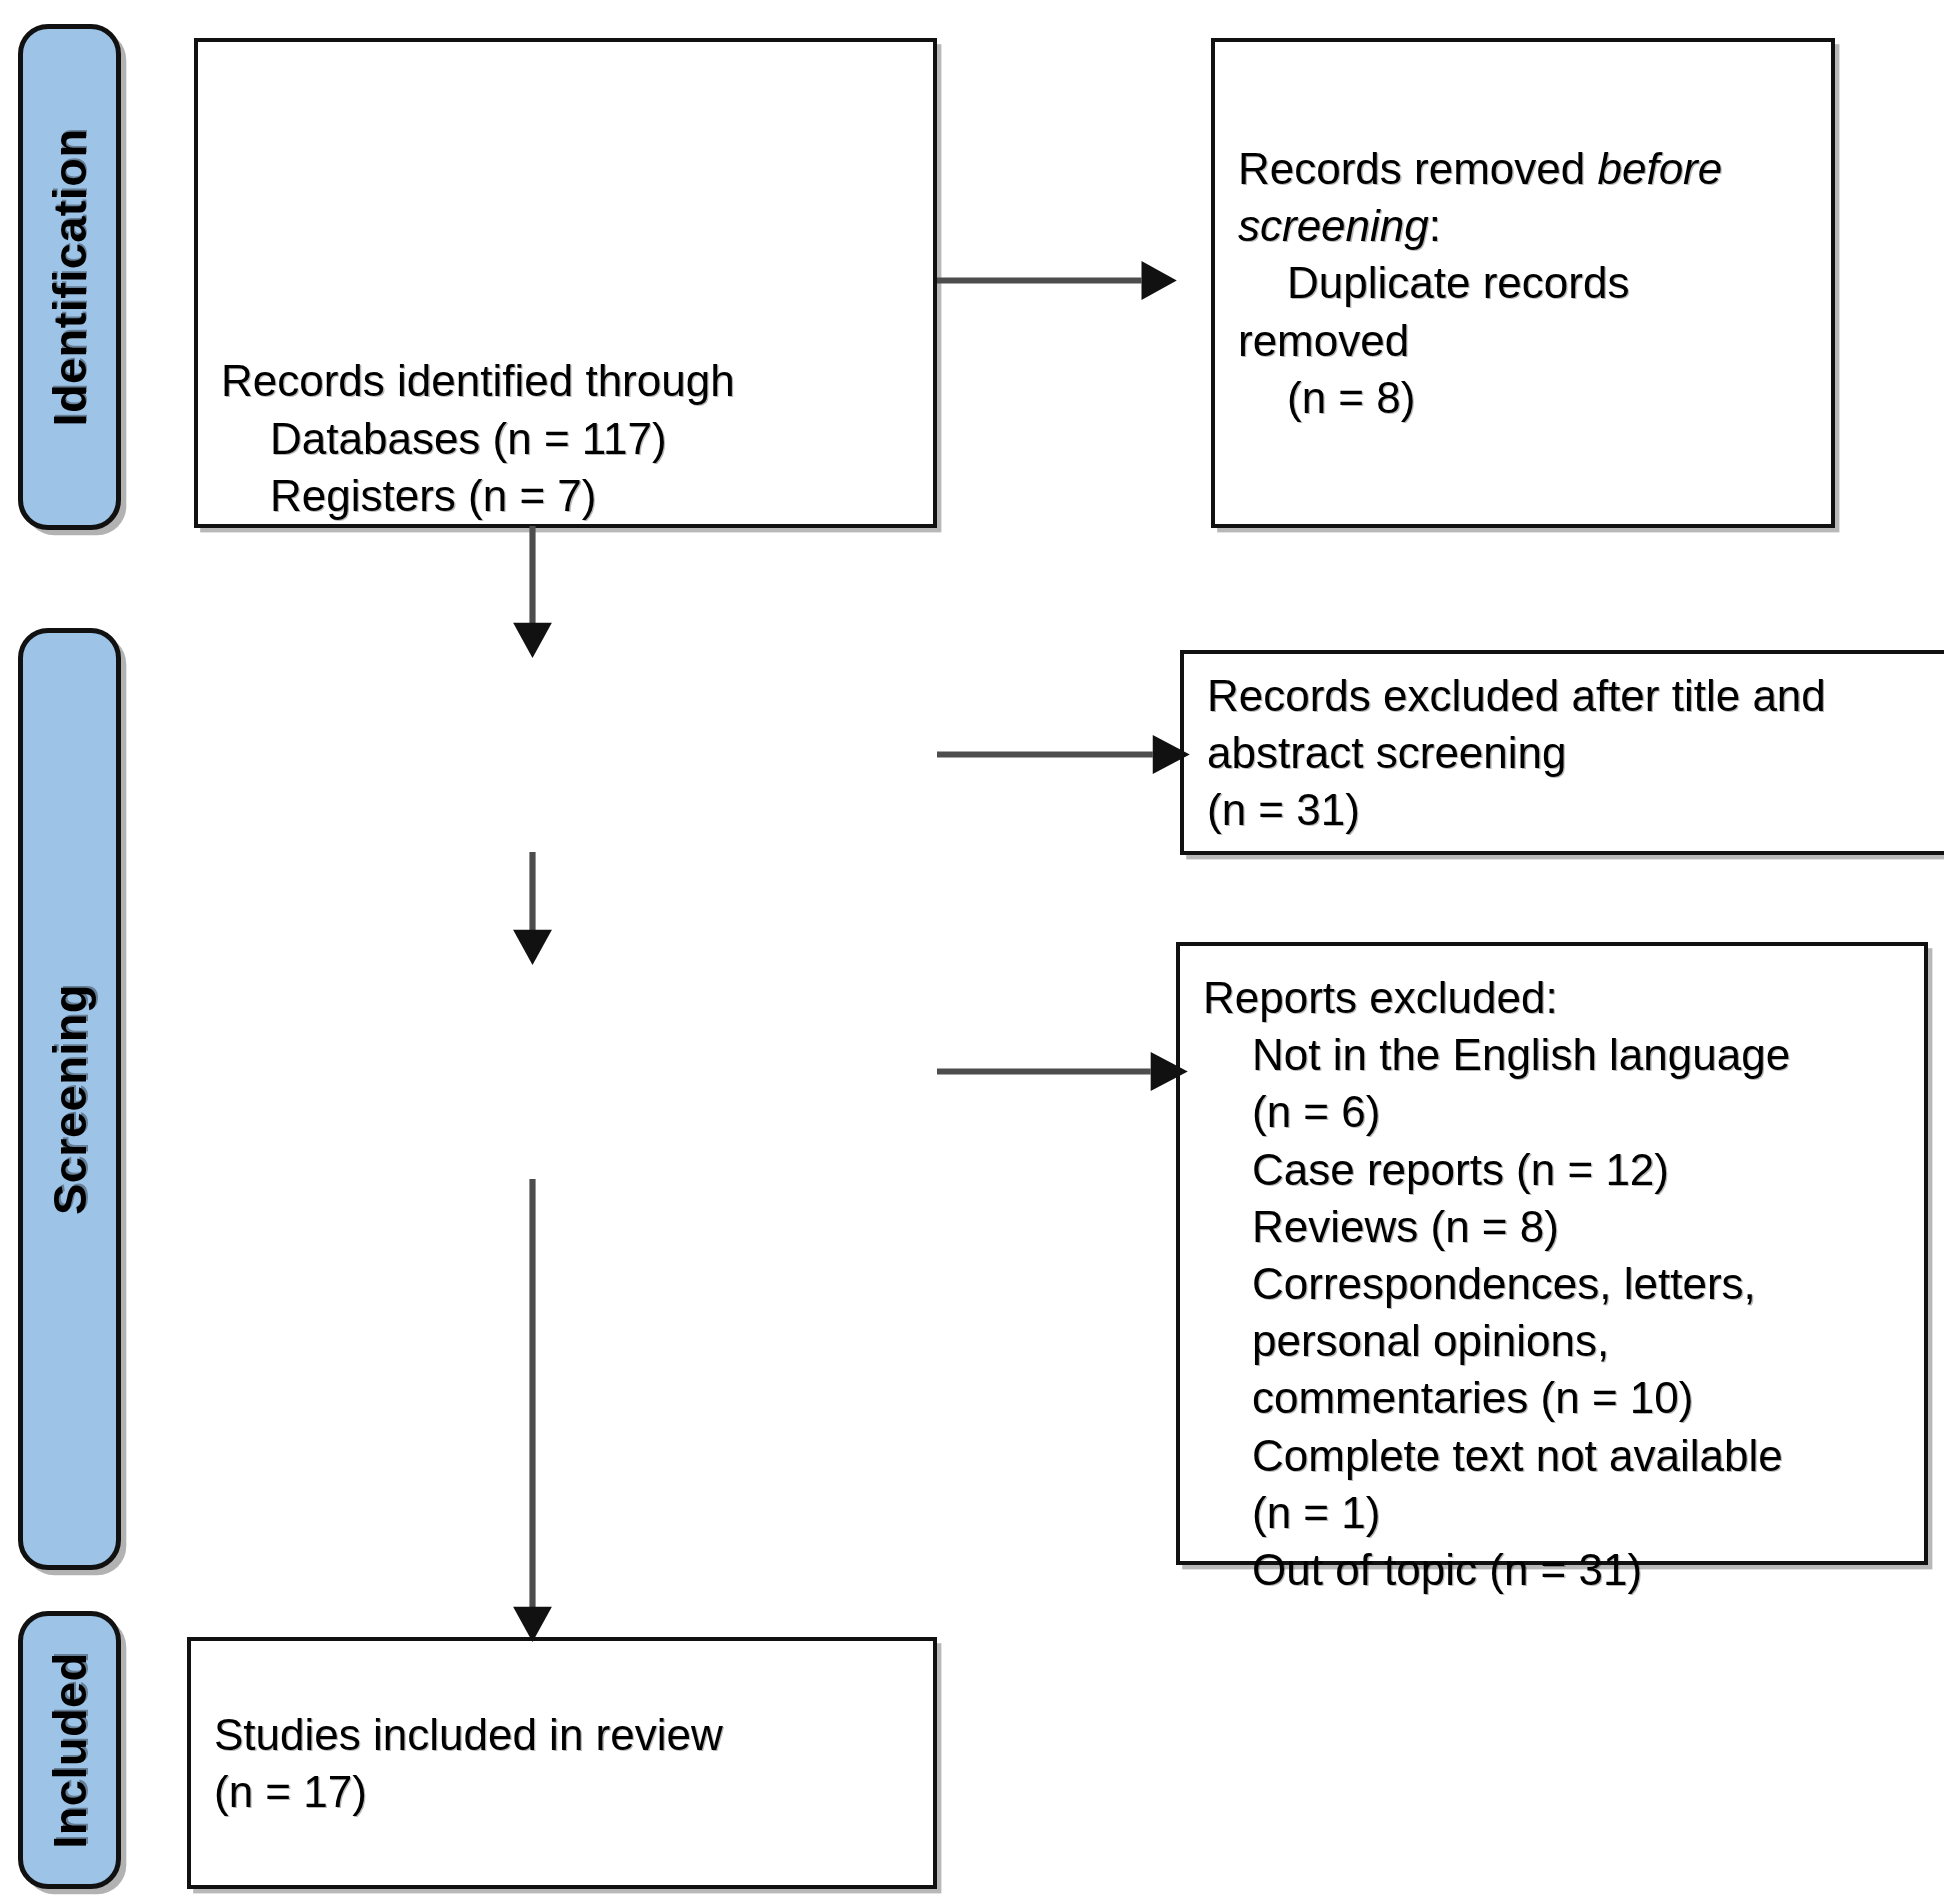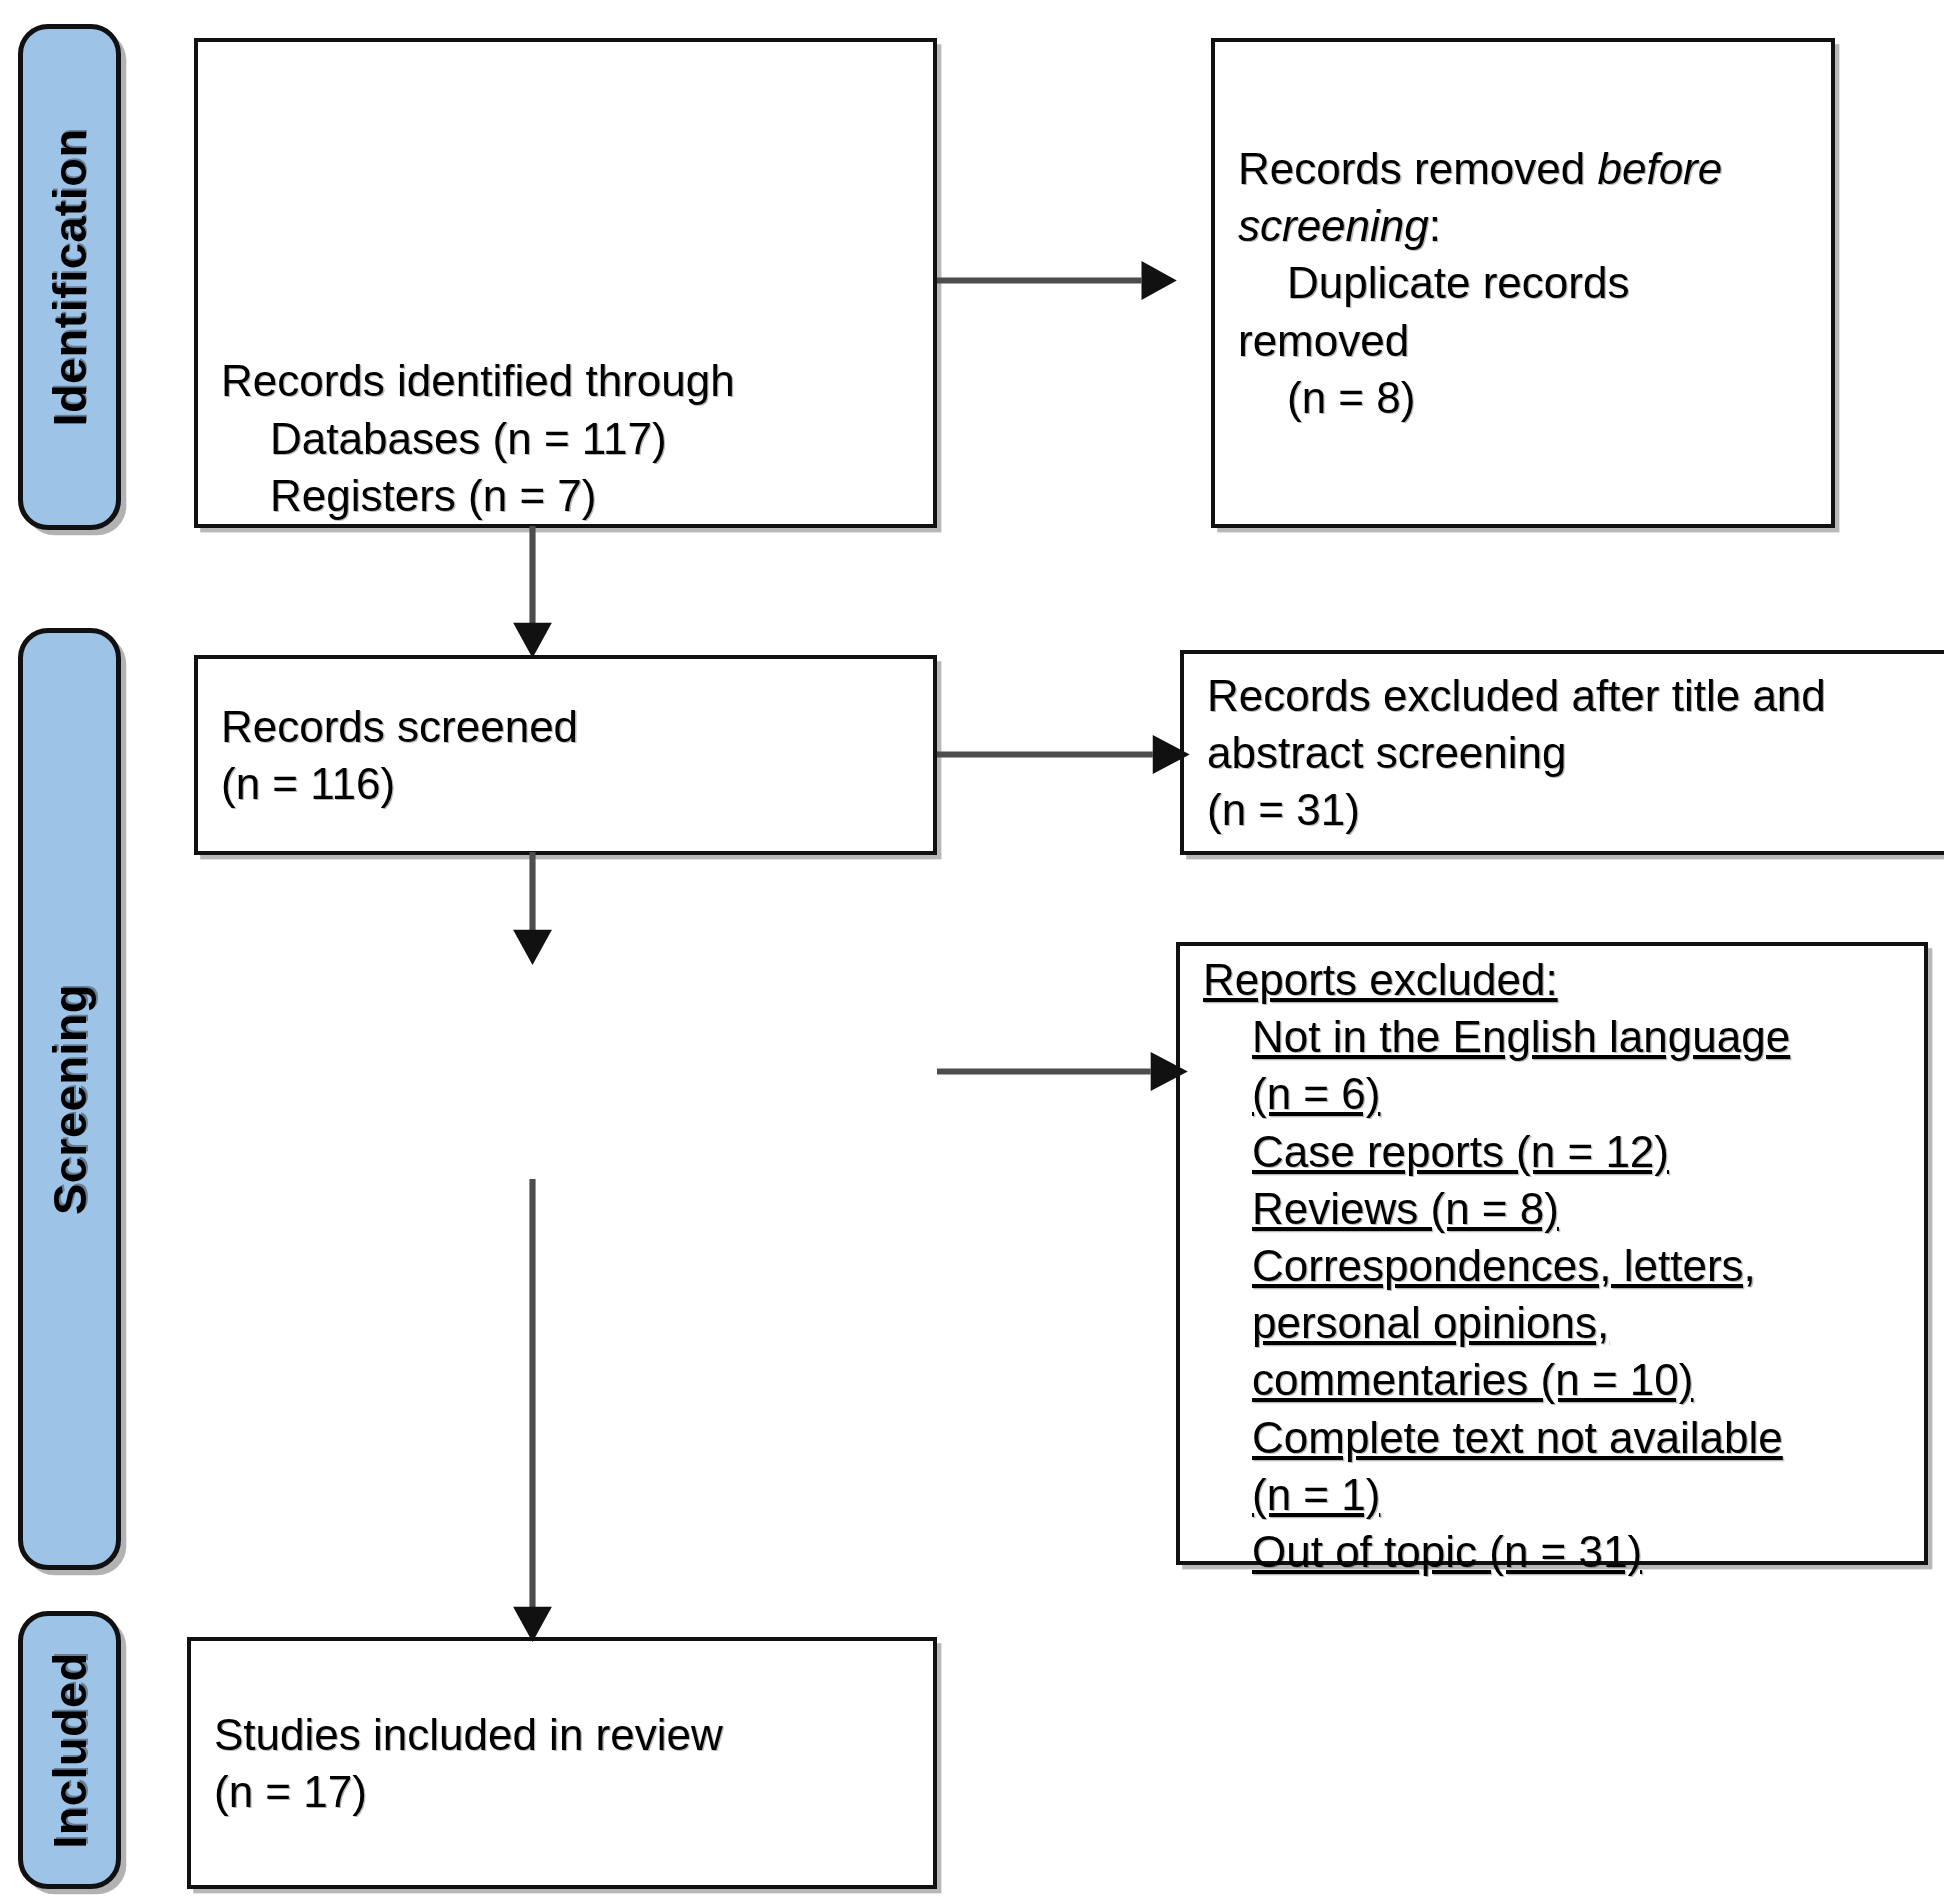--- a/index.html
+++ b/index.html
@@ -56,22 +56,21 @@
     font-size: 44px;
     line-height: 1.30;
     color: #000000;
     white-space: pre-wrap;
     text-shadow: 1.3px 1.3px 0 rgba(0,0,0,0.28);
   }
   .flow-box.top-align {
     justify-content: flex-start;
   }
   .flow-box.top-align .box-text {
-    padding-top: 5px;
-    text-decoration: underline;
+    padding-top: 23px;
   }
   .ital { font-style: italic; }
 
   
   .conn {
     position: absolute;
   }
   .conn svg { display: block; overflow: visible; }
 </style>
 </head>
@@ -97,24 +96,20 @@
 <span style="display:inline-block;width:49px;"></span><span>Registers (n = 7)</span></div>
   </div>
 
   <div class="flow-box" style="left:1211px; top:38px; width:624px; height:490px;">
     <div class="box-text"><span>Records removed </span><span class="ital">before</span>
 <span class="ital">screening</span><span>:</span>
 <span style="display:inline-block;width:49px;"></span><span>Duplicate records removed</span>
 <span style="display:inline-block;width:49px;"></span><span>(n = 8)</span></div>
   </div>
 
-  <div class="flow-box" style="left:194px; top:655px; width:743px; height:200px;">
-    <div class="box-text"><span>Records screened</span>
-<span>(n = 116)</span></div>
-  </div>
 
   <div class="flow-box" style="left:1180px; top:650px; width:805px; height:205px;">
     <div class="box-text"><span>Records excluded after title and</span>
 <span>abstract screening</span>
 <span>(n = 31)</span></div>
   </div>
 
 
   <div class="flow-box top-align" style="left:1176px; top:942px; width:752px; height:623px;">
     <div class="box-text"><span>Reports excluded:</span>

